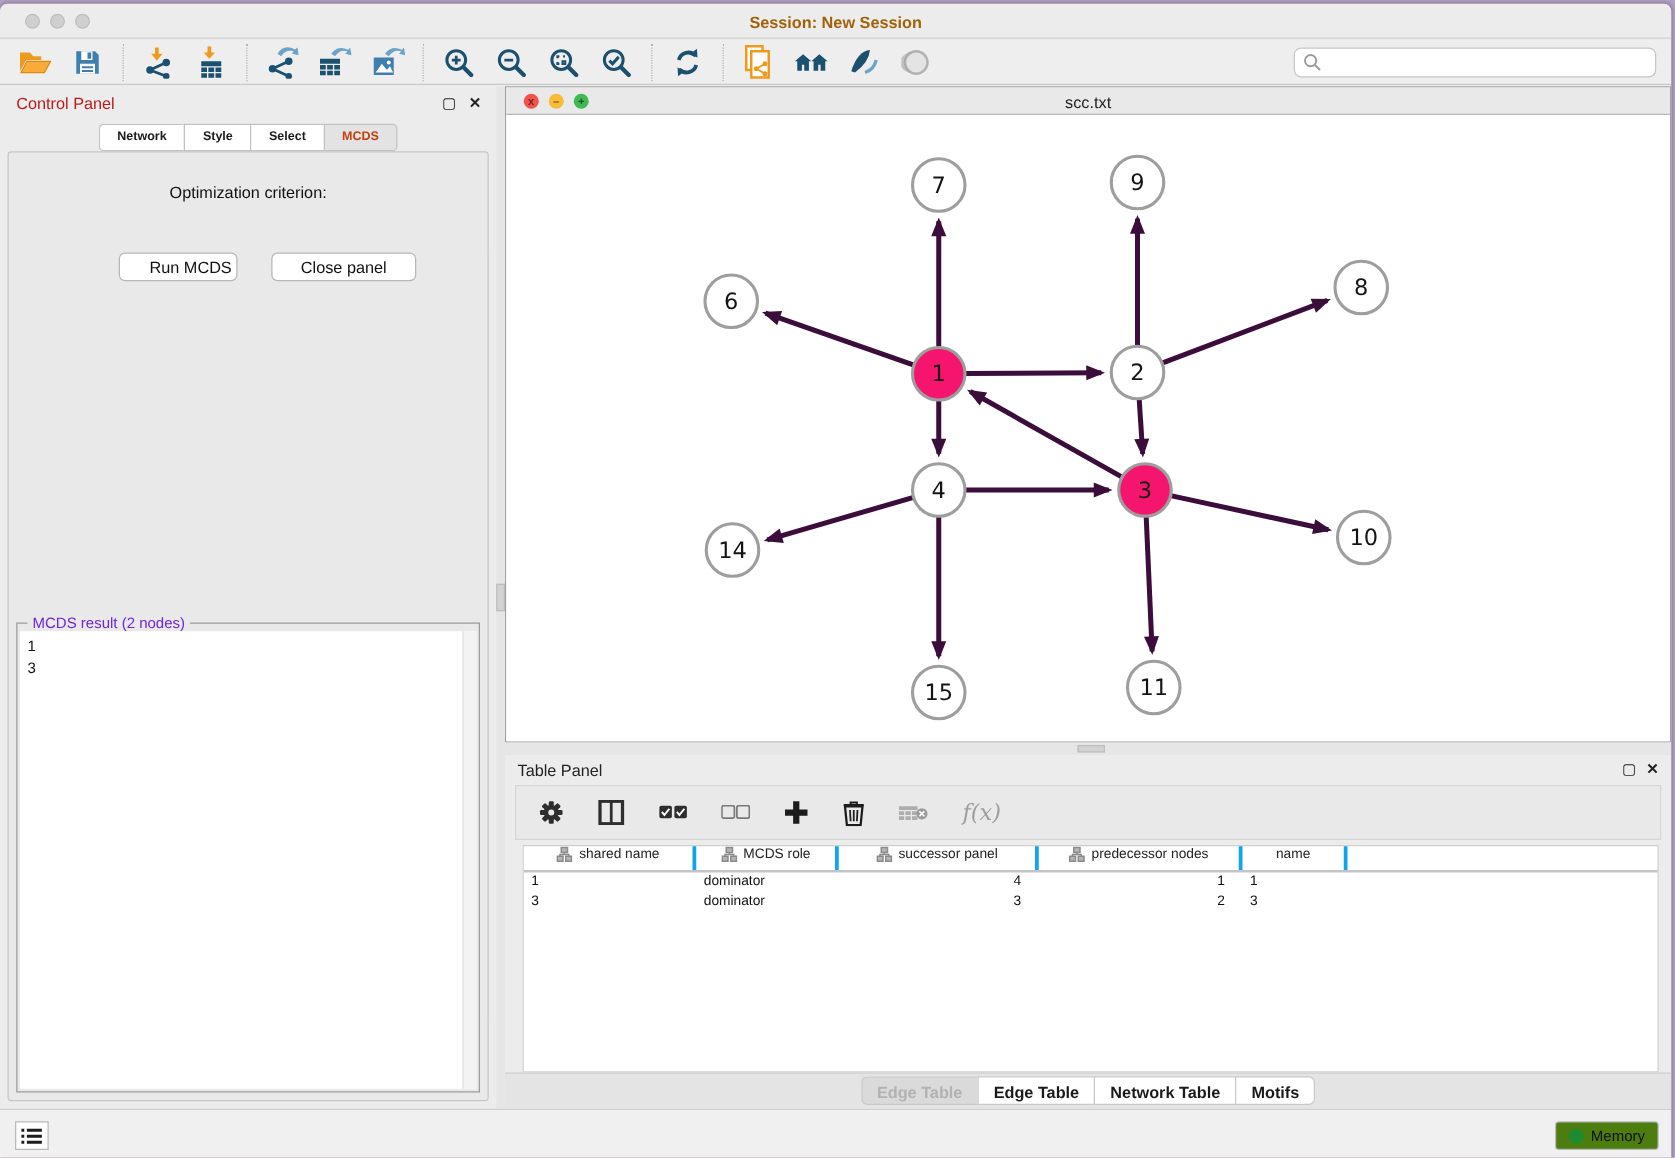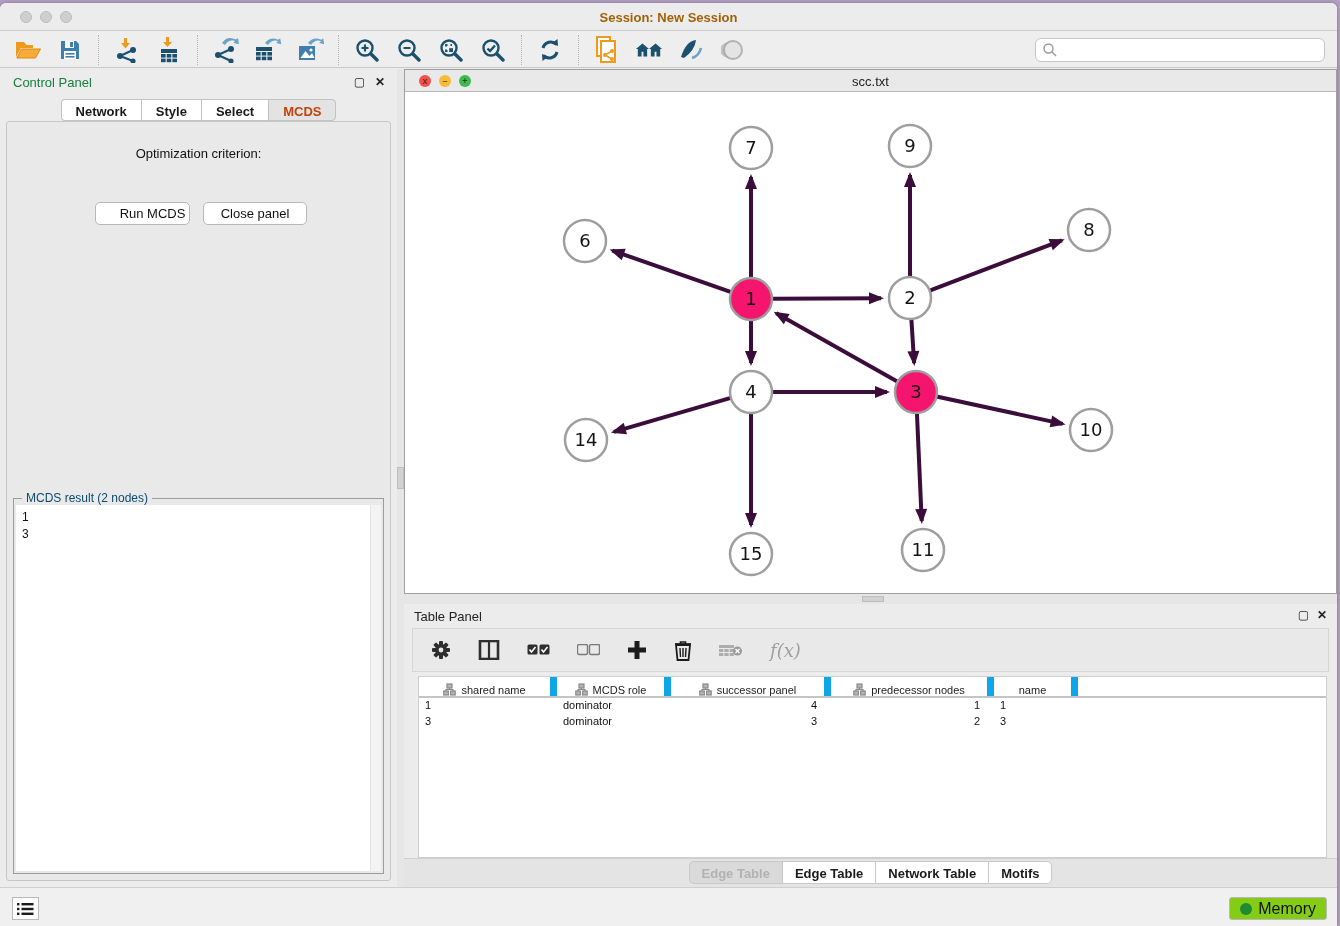--- a/index.html
+++ b/index.html
@@ -22,36 +22,36 @@
 
   
   #main { position:absolute; left:0; top:66px; width:100%; height:818px; }
   #control-panel { position:absolute; left:0; top:0; width:397px; height:100%; background:#ececec; }
   #vsplit { position:absolute; left:397px; top:0; width:7px; height:100%; background:#e6e6e6; }
   #vsplit .handle { position:absolute; left:0; top:398px; width:7px; height:22px; background:#d2d2d2; border:1px solid #bdbdbd; }
   #right-area { position:absolute; left:404px; top:0; width:933px; height:100%; }
 
   
   #cp-header { position:absolute; left:0; top:0; width:100%; height:26px; }
-  #cp-title { position:absolute; left:13px; top:6px; font-size:13px; color:#15803d; }
+  #cp-title { position:absolute; left:13px; top:6px; font-size:13px; color:#b91c1c; }
   .panel-ctl { position:absolute; top:7px; font-size:12px; color:#222; line-height:12px; }
   #cp-tabs { position:absolute; left:0; top:30px; width:100%; display:flex; justify-content:center; }
-  .cp-tab { height:22px; padding:4px 14px; font-size:13px; font-weight:bold; background:#fff; border:1px solid #c2c2c2; border-right:none; color:#1a1a1a; }
+  .cp-tab { height:22px; padding:4px 14px; font-size:10px; font-weight:bold; background:#fff; border:1px solid #c2c2c2; border-right:none; color:#1a1a1a; }
   .cp-tab:first-child { border-radius:4px 0 0 4px; }
   .cp-tab:last-child { border-right:1px solid #c2c2c2; border-radius:0 4px 4px 0; }
   .cp-tab.active { background:#e3e3e3; color:#c2410c; }
   #cp-content { position:absolute; left:6px; top:52px; width:385px; height:760px; background:#e9e9e9; border:1px solid #c6c6c6; border-radius:3px;text-decoration:underline; }
   #opt-label { position:absolute; top:24px; width:100%; text-align:center; font-size:13px; color:#111; }
   #opt-select { position:absolute; left:38px; top:46px; width:308px; height:24px; background:#fff; border:1px solid #b8b8b8; border-radius:5px; font-size:13px; display:flex; align-items:center; padding-left:10px; color:#111; }
   #opt-select svg { position:absolute; right:6px; top:4px; }
   .cp-btn { position:absolute; top:80px; height:23px; background:#fff; border:1px solid #b8b8b8; border-radius:5px; font-size:13px; display:flex; align-items:center; justify-content:center; color:#111; }
   #run-btn { left:88px; width:95px;padding-left:20px; }
-  #closep-btn { left:196px; width:104px; }
+  #closep-btn { left:210px; width:116px; }
   #result-group { position:absolute; left:6px; top:376px; width:371px; height:376px; border:1px solid #9c9c9c; }
-  #result-title { position:absolute; left:8px; top:-8px; background:#e9e9e9; padding:0 4px; font-size:12px; color:#0c4a6e; }
+  #result-title { position:absolute; left:8px; top:-8px; background:#e9e9e9; padding:0 4px; font-size:12px; color:#6d28d9; }
   #result-box { position:absolute; left:2px; top:6px; right:2px; bottom:2px; background:#fff; font-size:12px; color:#111; padding:4px 6px; white-space:pre; line-height:17px; }
   #result-scroll { position:absolute; right:2px; top:6px; width:11px; bottom:2px; background:#f3f3f3; border-left:1px solid #e2e2e2; }
 
   
   #net-window { position:absolute; left:0; top:0; width:933px; height:525px; background:#fff; border:1px solid #9f9f9f; }
   #net-titlebar { position:relative; width:100%; height:22px; background:#e9e9e9; border-bottom:1px solid #b9b9b9; }
   #net-title { position:absolute; width:100%; top:4px; text-align:center; font-size:13px; color:#222; }
   .mini-tl { position:absolute; top:5px; width:12px; height:12px; border-radius:50%; font-size:9px; font-weight:bold; color:rgba(0,0,0,.55); text-align:center; line-height:12px; }
   #net-canvas { position:relative; width:100%; height:501px; background:#fff; }
   #graph-svg text { font-family:"DejaVu Sans", sans-serif; }
@@ -59,34 +59,34 @@
   #hsplit { position:absolute; left:0; top:525px; width:933px; height:10px; background:#e6e6e6; }
   #hsplit .handle { position:absolute; left:458px; top:2px; width:22px; height:6px; background:#d2d2d2; border:1px solid #bdbdbd; }
 
   
   #table-panel { position:absolute; left:0; top:535px; width:933px; height:283px; background:#ececec; }
   #tp-title { position:absolute; left:10px; top:5px; font-size:13px; color:#222; }
   #tp-toolbar { position:absolute; left:8px; top:24px; right:8px; height:44px; background:#e9e9e9; border:1px solid #d6d6d6; display:flex; align-items:center; gap:27px; padding-left:18px; }
   #fx-label { font-family:"DejaVu Serif", serif; font-style:italic; font-size:18px; color:#9e9e9e; }
   #tp-table { position:absolute; left:14px; top:72px; right:10px; height:182px; background:#fff; border:1px solid #cfcfcf; }
   #tp-head { display:flex; height:21px; border-bottom:2px solid #c4c4c4; }
-  .th { display:flex; align-items:flex-end; justify-content:center; gap:5px; font-size:11px; color:#222; border-right:7px solid #0ea5e9; }
+  .th { display:flex; align-items:flex-start; justify-content:center; gap:5px; font-size:11px; color:#222; border-right:3px solid #0ea5e9; }
   .tr { display:flex; height:16px; }
   .td { font-size:11px; color:#111; padding:1px 6px; overflow:hidden; }
   #tp-bottombar { position:absolute; left:0; bottom:0; width:100%; height:29px; background:#e4e4e4; border-top:1px solid #d0d0d0; display:flex; justify-content:center; }
   #tp-tabs { display:flex; margin-top:2px; height:23px; }
   .tp-tab { padding:4px 12px; font-size:13px; font-weight:bold; background:#fff; border:1px solid #c9c9c9; border-right:none; color:#1a1a1a; }
   .tp-tab:first-child { border-radius:5px 0 0 5px; }
   .tp-tab:last-child { border-right:1px solid #c9c9c9; border-radius:0 5px 5px 0; }
   .tp-tab.active { background:#dadada; color:#b2b2b2; }
 
   
   #statusbar { position:absolute; left:0; top:884px; width:100%; height:39px; background:#f0f0f0; border-top:1px solid #cfcfcf; }
   #status-list-btn { position:absolute; left:12px; top:9px; width:27px; height:23px; background:#fdfdfd; border:1px solid #b9b9b9; display:flex; align-items:center; justify-content:center; }
-  #memory-btn { position:absolute; right:10px; top:9px; height:23px; padding:3px 10px; background:#84cc16; border:1px solid #b9b9b9; border-radius:3px; display:flex; align-items:center; gap:6px; font-size:16px; color:#111; }
+  #memory-btn { position:absolute; right:10px; top:9px; height:23px; padding:3px 10px; background:#4d7c0f; border:1px solid #b9b9b9; border-radius:3px; display:flex; align-items:center; gap:6px; font-size:12px; color:#111; }
   #memory-dot { width:12px; height:12px; border-radius:50%; background:#1e8a31; }
   svg { display:block; }
 </style>
 </head>
 <body>
 
 <div id="app-window">
 
   <div id="titlebar">
     <div class="tl" style="left:20px"></div>

